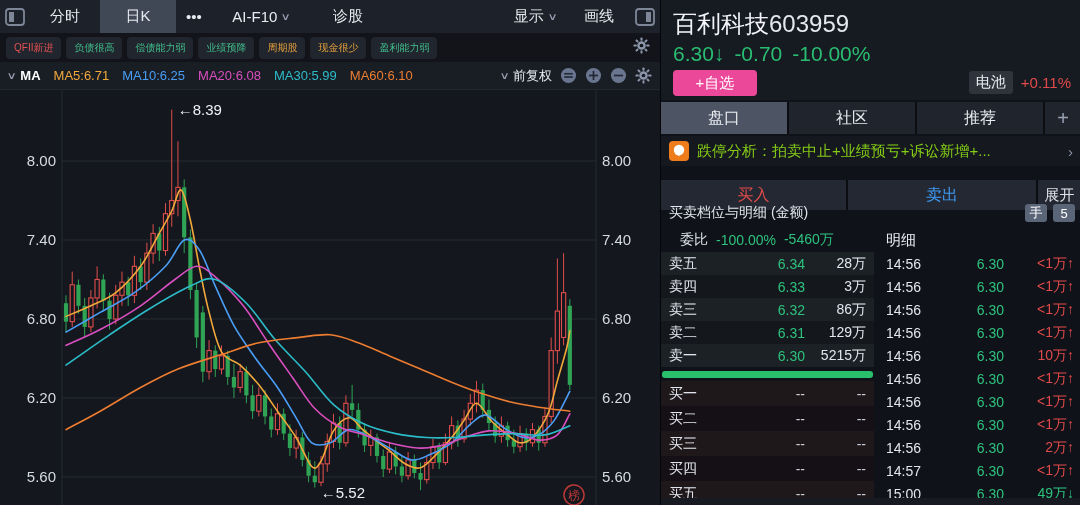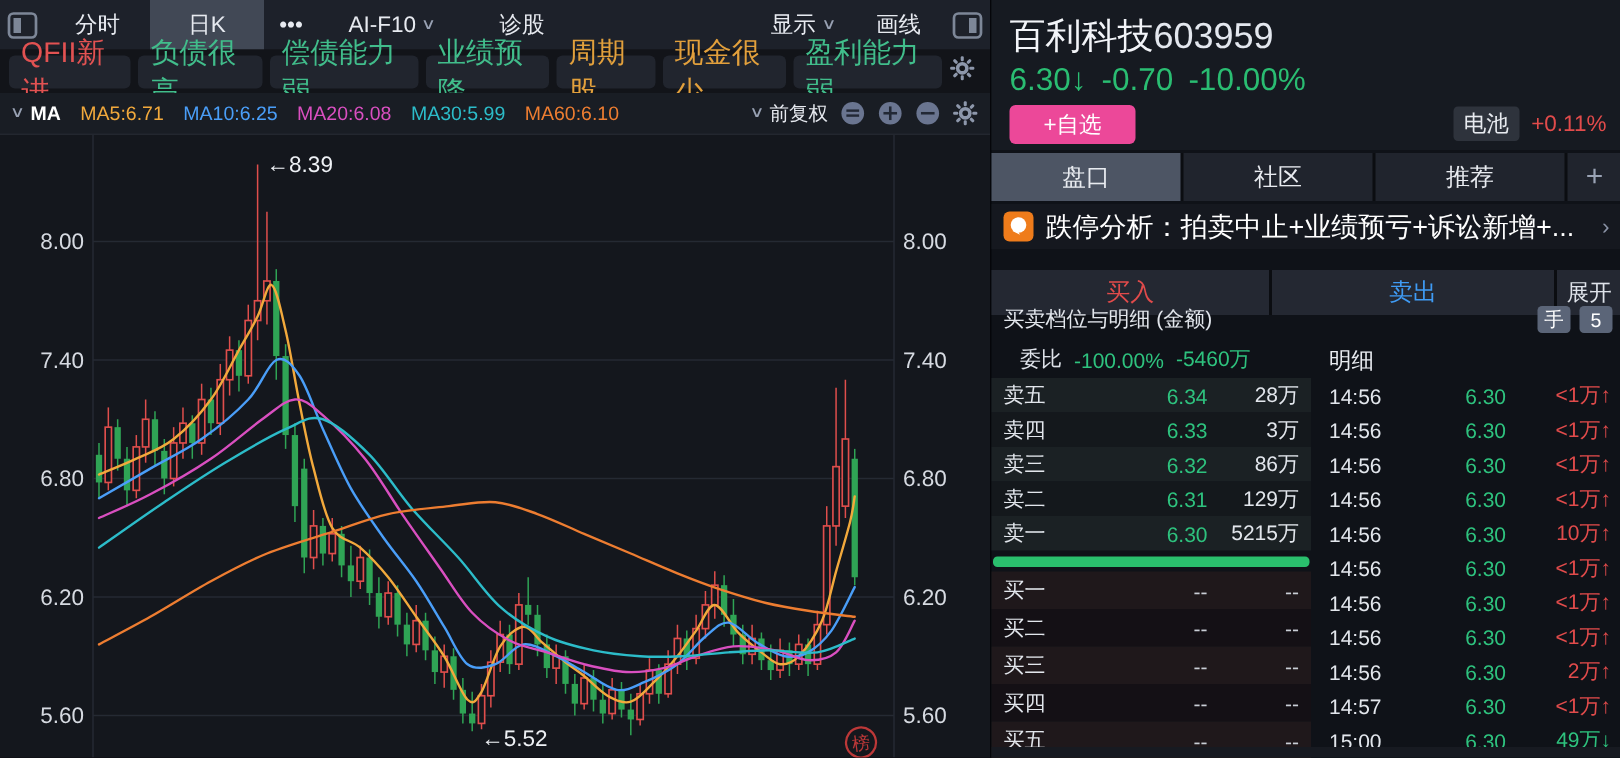--- a/index.html
+++ b/index.html
@@ -10,21 +10,21 @@
   #left { position:absolute; left:0; top:0; width:660px; height:505px; background:#14171d; }
   #toolbar { position:absolute; left:0; top:0; width:660px; height:33px; background:#1d212a;
     display:flex; align-items:center; color:#e7eaf0; font-size:15px; }
   .tb-btn { height:33px; display:flex; align-items:center; justify-content:center; cursor:default; }
   .tb-btn.active { background:#414855; }
   .panel-toggle { width:30px; display:flex; align-items:center; justify-content:center; }
   .chev { color:#98a1b3; font-size:10px; margin-left:5px; transform:scaleX(1.4); }
   #tagsrow { position:absolute; left:0; top:33px; width:660px; height:29px; background:#121419;
     display:flex; align-items:center; padding-left:6px; }
   .tag { height:22px; display:inline-flex; align-items:center; padding:0 8px; margin-right:5px;
-    background:#21252e; border-radius:4px; font-size:19px; }
+    background:#21252e; border-radius:4px; font-size:10px; }
   .tag.red{ color:#e25252; } .tag.green{ color:#41bd8b; } .tag.orange{ color:#e2a03c; }
   #marow { position:absolute; left:0; top:62px; width:660px; height:28px; background:#191d24;
     display:flex; align-items:center; font-size:13px; color:#dfe3ea; border-bottom:1px solid #23272f; }
   .ma-item { margin-right:13px; }
   .c-ma5{color:#f2a93c;} .c-ma10{color:#4a9ef8;} .c-ma20{color:#d94fc0;} .c-ma30{color:#2cbcc9;} .c-ma60{color:#ed7d31;}
   .icon-circle { width:17px; height:17px; margin-left:8px; }
   
   #right { position:absolute; left:660px; top:0; width:420px; height:505px; background:#0f1218; border-left:1px solid #05060a; }
   #rp-header { position:absolute; left:0; top:0; width:420px; height:100px; background:#161a21; }
   #rp-title { position:absolute; left:12px; top:8px; font-size:24px; color:#f2f4f8; font-weight:500; }
@@ -38,21 +38,21 @@
   #sector-change { color:#e14b4b; margin-left:8px; }
   #rp-tabs { position:absolute; left:0; top:102px; width:420px; height:32px; background:#0b0d11; display:flex; }
   .rp-tab { flex:1; margin-right:2px; background:#20242d; color:#e8ebf0; font-size:16px;
     display:flex; align-items:center; justify-content:center; }
   .rp-tab.active { background:#4d5564; }
   .rp-tab-add { flex:0 0 36px; background:#20242d; color:#9aa3b5; font-size:20px;
     display:flex; align-items:center; justify-content:center; }
   #rp-news { position:absolute; left:0; top:136px; width:420px; height:30px; background:#15181f;
     display:flex; align-items:center; }
   #news-icon { width:20px; height:20px; margin:0 8px; border-radius:4px; background:#ef7c1b; flex:0 0 20px; }
-  #news-text { color:#ffffff; font-size:18px; white-space:nowrap; overflow:hidden; flex:1; }
+  #news-text { color:#84cc16; font-size:15px; white-space:nowrap; overflow:hidden; flex:1; }
   #news-chev { color:#8a93a6; font-size:15px; padding:0 8px; }
   #rp-trade { position:absolute; left:0; top:168px; width:420px; height:30px; background:#0b0d11; display:flex;margin-top:12px; }
   .trade-btn { background:#242832; display:flex; align-items:center; justify-content:center; font-size:16px; margin-right:2px; }
   #buy-btn { flex:0 0 185px; color:#e14b4b; }
   #sell-btn { flex:1; color:#3f9bf4; }
   #expand-btn { flex:0 0 43px; color:#dfe3ea; font-size:15px; margin-right:0; }
   #level-title-row { position:absolute; left:0; top:200px; width:420px; height:26px; display:flex; align-items:center; }
   #level-title { color:#e2e6ec; font-size:14px; margin-left:8px; flex:1; }
   .badge { width:22px; height:18px; background:#5b6578; color:#fff; font-size:13px; border-radius:3px;
     display:flex; align-items:center; justify-content:center; margin-right:6px; }

